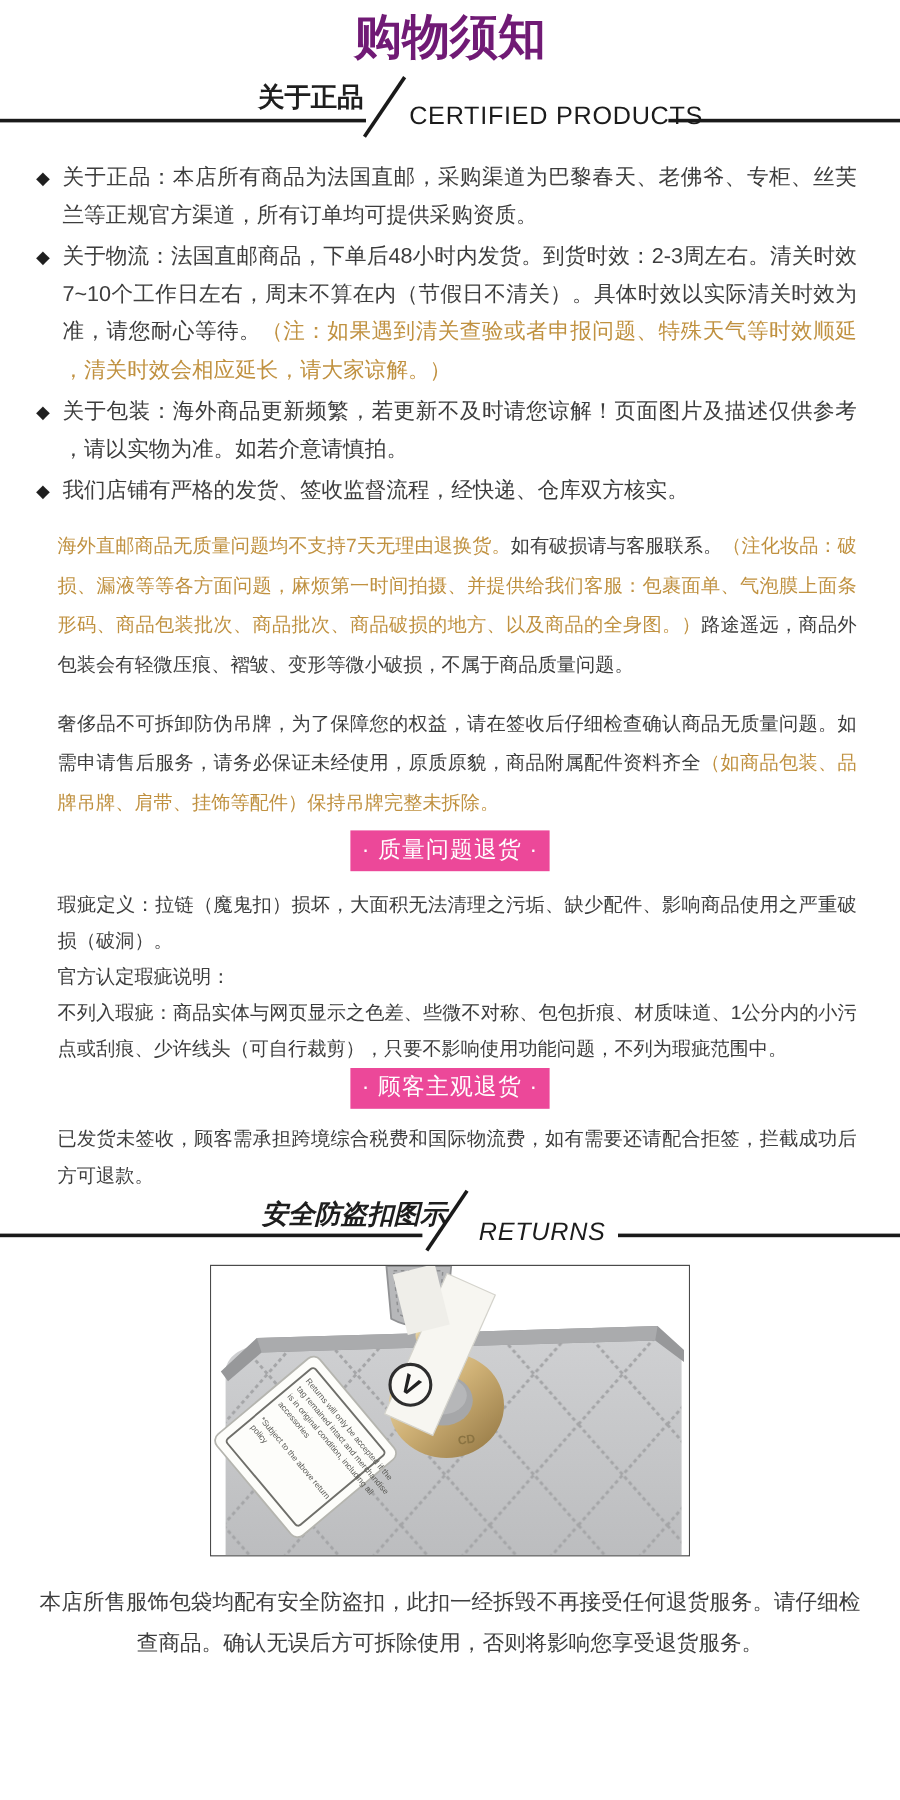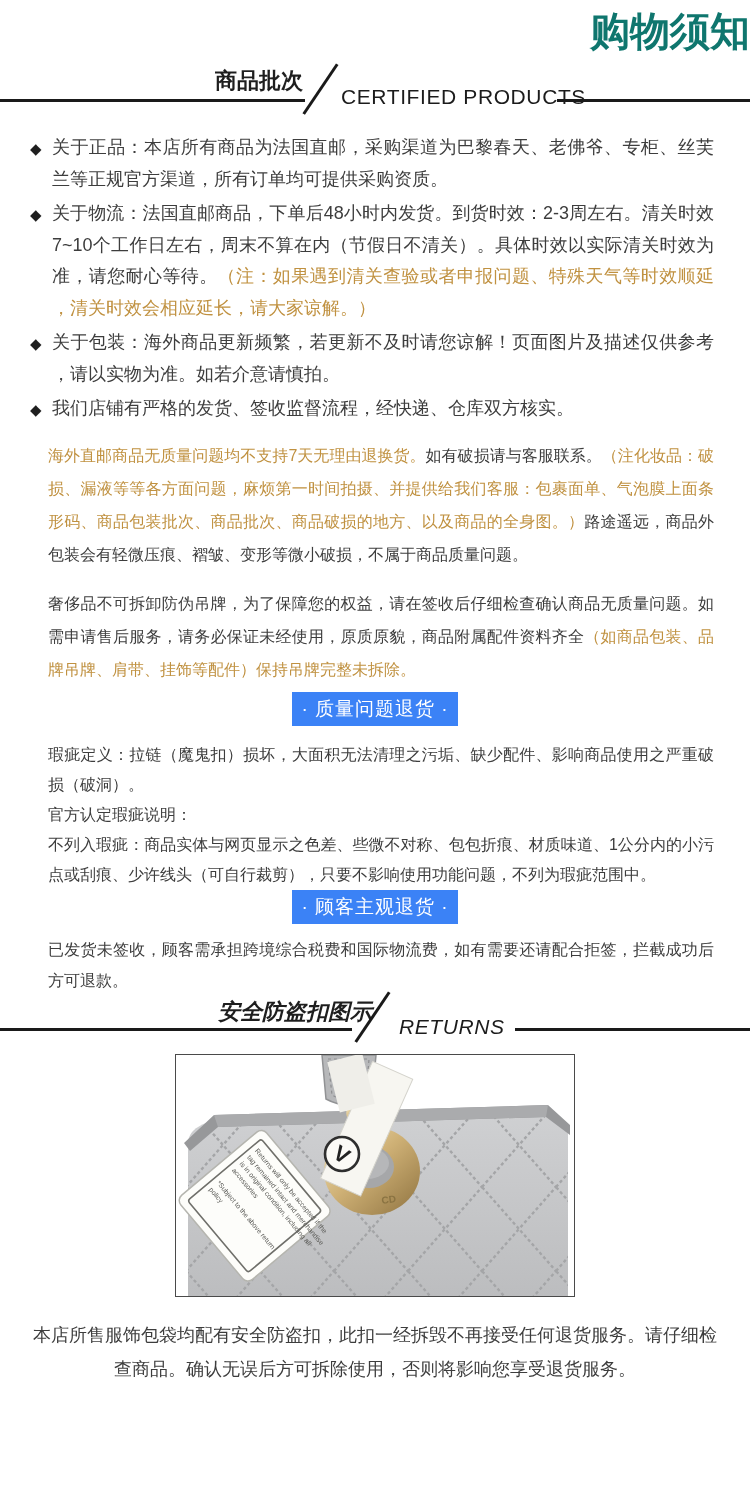--- a/index.html
+++ b/index.html
@@ -9,23 +9,23 @@
     background: #ffffff;
     font-family: "Liberation Sans", "DejaVu Sans", sans-serif;
     color: #3d3d3d;
     overflow: hidden;
     position: relative;
   }
   .page { width: 750px; height: 1500px; background: #fff; }
 
   .main-title {
     margin: 0; padding-top: 8px;
-    text-align: right;
+    text-align: center;
     font-size: 40px; line-height: 46px;
-    font-weight: bold; color: #0f766e;
+    font-weight: bold; color: #701a75;
   }
 
   
   .sec { position: relative; height: 70px; }
   .sec .zh {
     position: absolute; font-size: 22px; font-weight: bold;
     color: #1e1e1e; text-align: right; white-space: nowrap;
   }
   .sec .en {
     position: absolute; font-size: 21px; color: #1b1b1b;
@@ -51,21 +51,21 @@
   .para {
     margin: 0 36px 0 48px; font-size: 16px; line-height: 33px;
     text-align: justify; line-break: anywhere; overflow-wrap: break-word;
   }
   .para.tight { line-height: 30px; }
   .returns-block { margin-top: 14px; }
   .accent { color: #c09140; }
 
   .badge {
     width: max-content; margin: 0 auto;
-    background: #3b82f6; color: #ffffff;
+    background: #ec4899; color: #ffffff;
     font-size: 19px; line-height: 34px; padding: 0 9px;
     letter-spacing: 1px;
   }
   .badge-quality { margin-top: 6px; }
   .badge-subjective { margin-top: 0px; }
   .quality-block { margin-top: 14px; margin-bottom: 0; }
   .subjective-block { margin-top: 10px; line-height: 31px; }
 
   .photo-frame {
     width: 400px; height: 243px;
@@ -82,21 +82,21 @@
   }
 </style>
 </head>
 <body>
 
 <div class="page">
 
   <h1 class="main-title">购物须知</h1>
 
   <div class="sec">
-    <div class="zh" style="left:0; width:303px; top:12px;">商品批次</div>
+    <div class="zh" style="left:0; width:303px; top:12px;">关于正品</div>
     <div class="ln" style="left:0; width:305px; top:45px;"></div>
     <div class="slash" style="left:319px; top:5px;"></div>
     <div class="en" style="left:341px; top:31px;">CERTIFIED PRODUCTS</div>
     <div class="ln" style="right:0; width:193px; top:45px;"></div>
   </div>
 
   <ul class="bullets">
     <li>
       <span class="dm">◆</span><span><span>关于正品：本店所有商品为法国直邮，采购渠道为巴黎春天、老佛爷、专柜、丝芙兰等正规官方渠道，所有订单均可提供采购资质。</span></span>
     </li>

